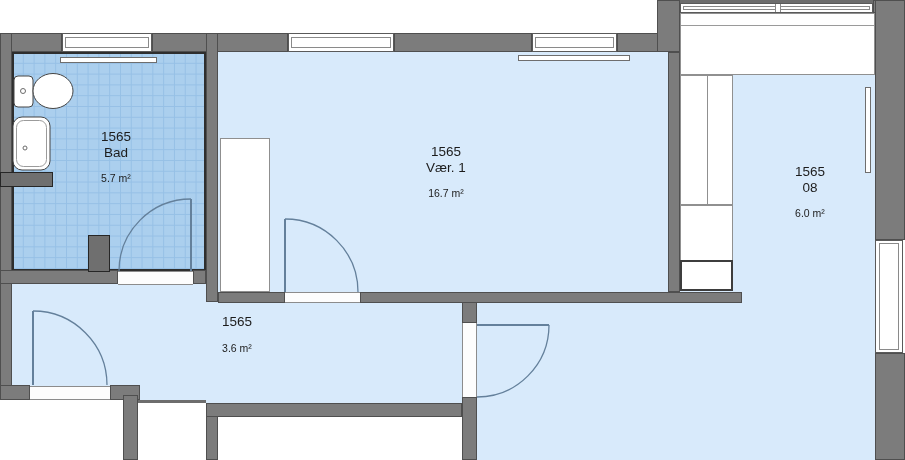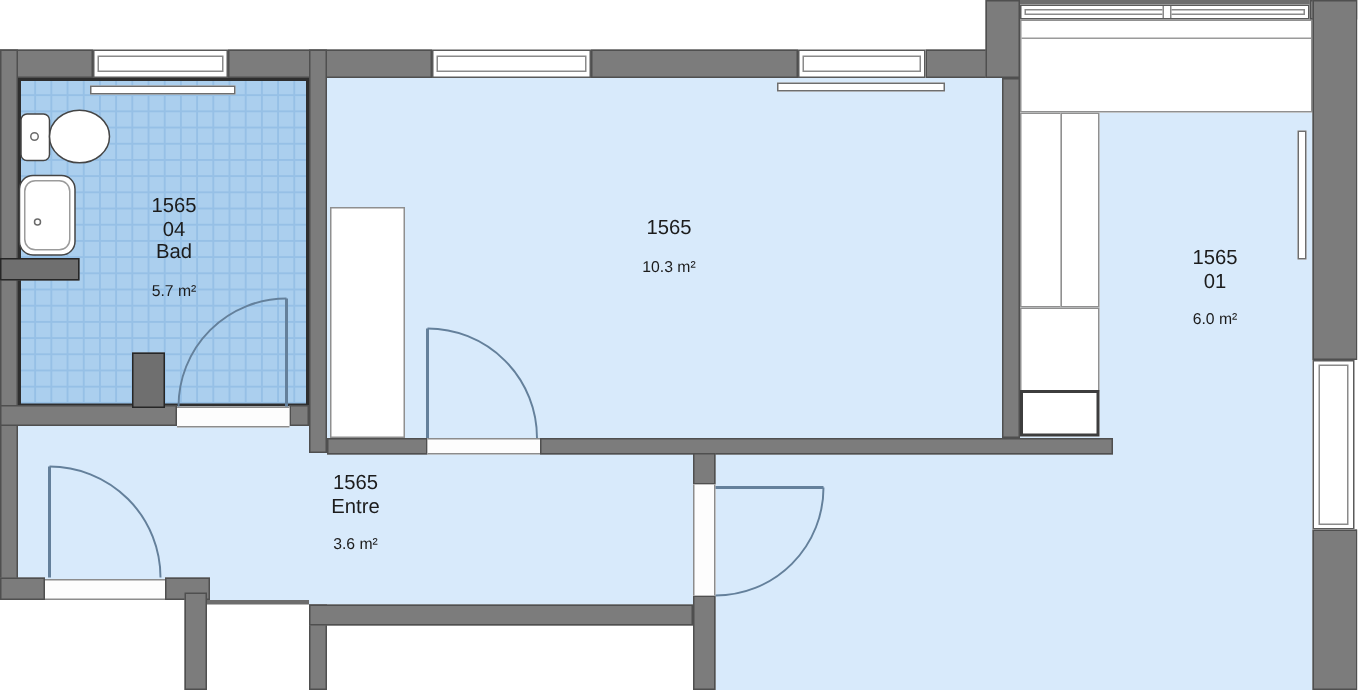--- a/index.html
+++ b/index.html
@@ -124,32 +124,31 @@
     </g>
     <g>
       <rect x="13" y="117" width="37" height="53" rx="9" fill="#fff" stroke="#454545"></rect>
       <rect x="16.5" y="120.5" width="30" height="46" rx="7" fill="none" stroke="#9b9b9b"></rect>
       <circle cx="25" cy="148" r="2" fill="#fff" stroke="#6b6b6b"></circle>
     </g>
   </svg>
 
   <div class="room-label" style="left:116px;top:129px;">
     <div>1565</div>
-    <div>04</div>
     <div>Bad</div>
     <div class="area">5.7 m²</div>
   </div>
   <div class="room-label" style="left:446px;top:144px;">
     <div>1565</div>
-    <div class="area">10.3 m²</div>
+    <div>Vær. 1</div>
+    <div class="area">16.7 m²</div>
   </div>
   <div class="room-label" style="left:237px;top:314px;">
     <div>1565</div>
-    <div>Entre</div>
     <div class="area">3.6 m²</div>
   </div>
   <div class="room-label" style="left:810px;top:164px;">
     <div>1565</div>
-    <div>01</div>
+    <div>08</div>
     <div class="area">6.0 m²</div>
   </div>
 
 </div>
 
 </body></html>

